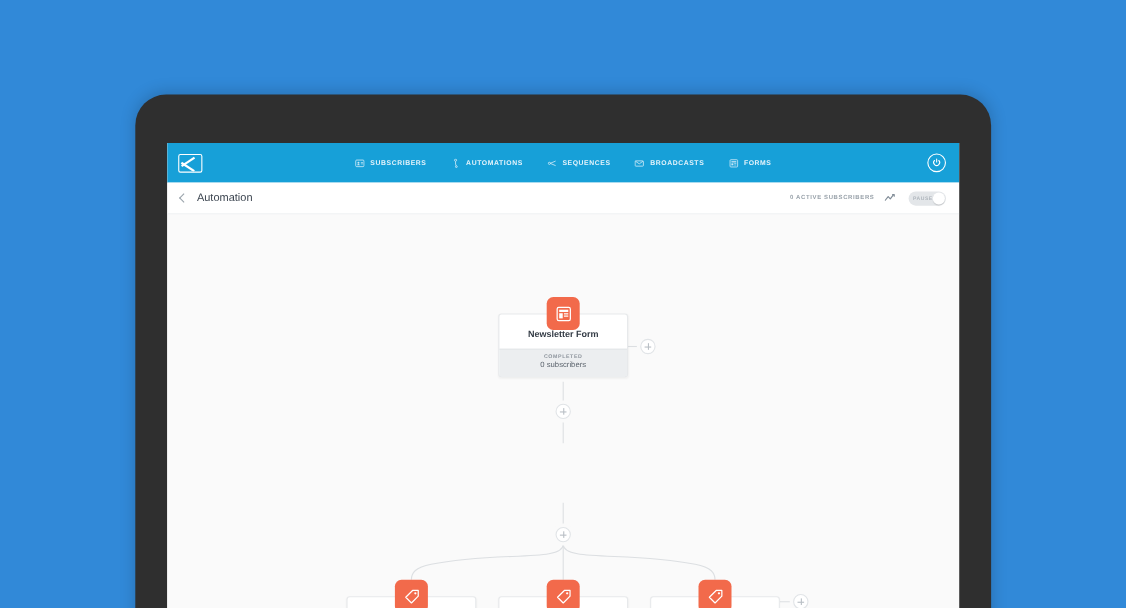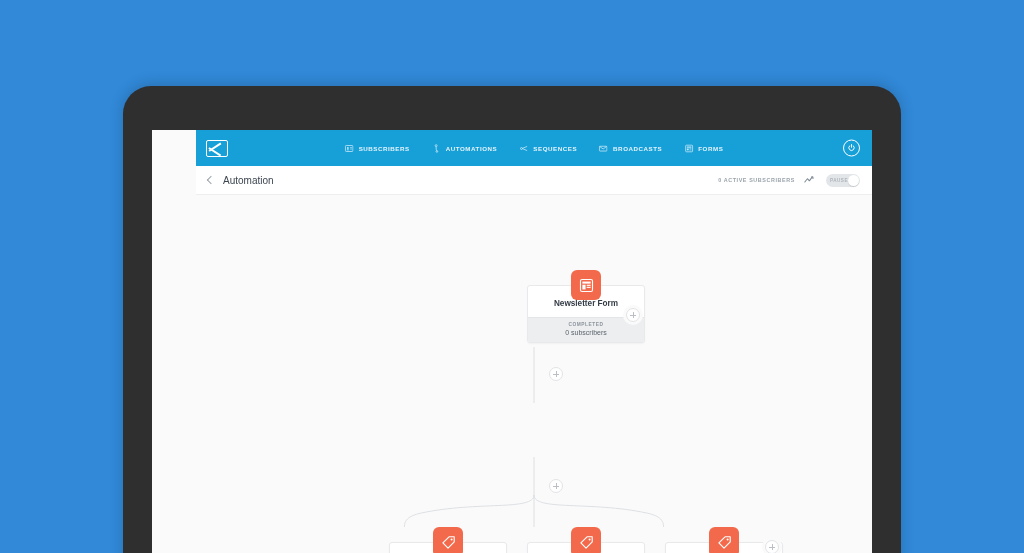--- a/index.html
+++ b/index.html
@@ -17,21 +17,21 @@
   }
   .camera-dot{
     position:absolute; left:50%; top:99px; transform:translateX(-50%);
     width:19px; height:19px; border-radius:50%;
     background:#5c5c5c; box-shadow: inset 0 0 2px #3a3a3a;
   }
 
   
   .screen{
     position:absolute; left:152px; top:130px; width:720px; height:423px;
-    background:#fafafa; overflow:hidden;padding-left:44px;
+    background:#fafafa; overflow:hidden;
   }
 
   
   .topnav{
     height:36px; background:#17a0d8; display:flex; align-items:center;
     position:relative;
   }
   .brand-logo{
     width:22px; height:17px; margin-left:10px; border:1.6px solid #ffffff;
     border-radius:2px; position:relative; overflow:hidden; flex:0 0 auto;
@@ -94,21 +94,20 @@
 
   
   .canvas{ position:relative; width:100%; height:358px; background:#fafafa; }
   .canvas svg.wires{ position:absolute; inset:0; width:100%; height:100%; }
 
   
   .node{
     position:absolute; width:118px; background:#fff;
     border:1px solid #e7e9eb; border-radius:3px;
     box-shadow:0 1px 2px rgba(0,0,0,.04);
-    margin-left:30px;
   }
   .node-title{
     text-align:center; font-size:8.2px; font-weight:700; color:#333b45;
     padding:13px 4px 9px;
   }
   .node-stats{
     display:flex; background:#eceef0; border-top:1px solid #e3e6e9;
   }
   .stat-col{ flex:1; text-align:center; padding:4px 2px 6px; }
   .stat-label{

